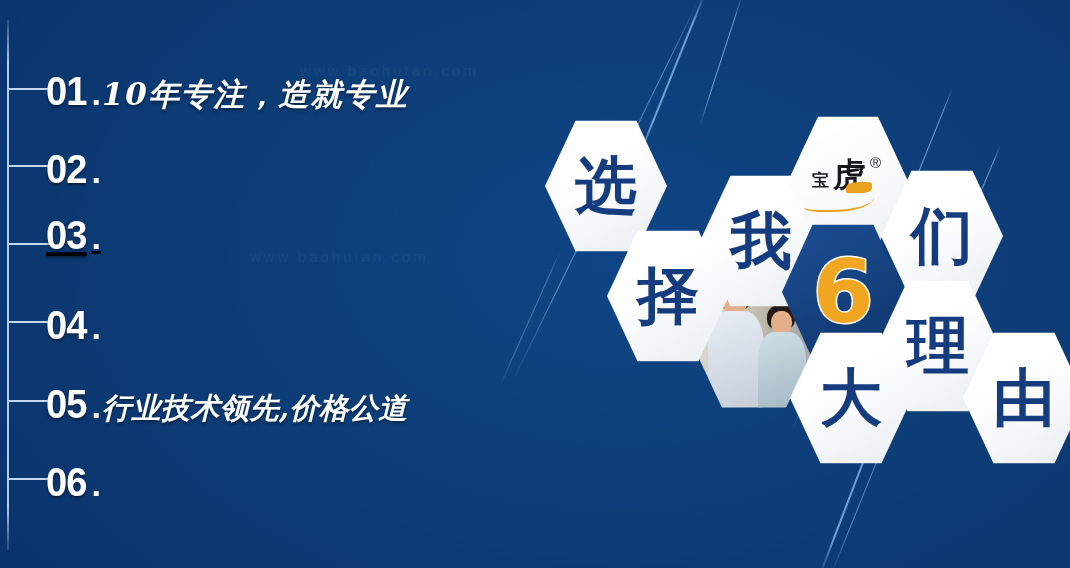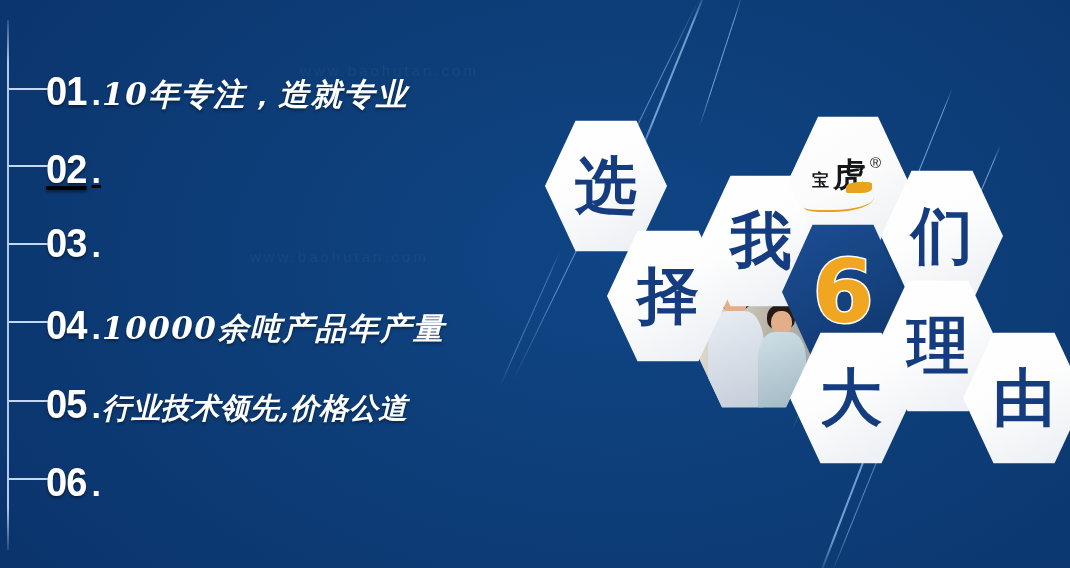--- a/index.html
+++ b/index.html
@@ -108,34 +108,33 @@
   <div class="tick" style="top:321px;"></div>
   <div class="tick" style="top:400px;"></div>
   <div class="tick" style="top:478px;"></div>
 
   <div class="row" style="top:68px;">
     <span class="num">01</span>
     <span class="dot">.</span>
     <span class="txt">10年专注，造就专业</span>
   </div>
 
-  <div class="row" style="top:146px;text-decoration:underline;">
+  <div class="row" style="top:146px;">
     <span class="num">02</span>
     <span class="dot">.</span>
   </div>
 
-  <div class="row" style="top:220px;">
+  <div class="row" style="top:212px;text-decoration:underline;">
     <span class="num">03</span>
     <span class="dot">.</span>
   </div>
 
   <div class="row" style="top:302px;justify-content:center;">
     <span class="num">04</span>
     <span class="dot">.</span>
-    <span class="txt">10000余吨产品年产量</span>
   </div>
 
   <div class="row" style="top:381px;">
     <span class="num">05</span>
     <span class="dot">.</span>
     <span class="txt small">行业技术领先,价格公道</span>
   </div>
 
   <div class="row" style="top:459px;">
     <span class="num">06</span>

